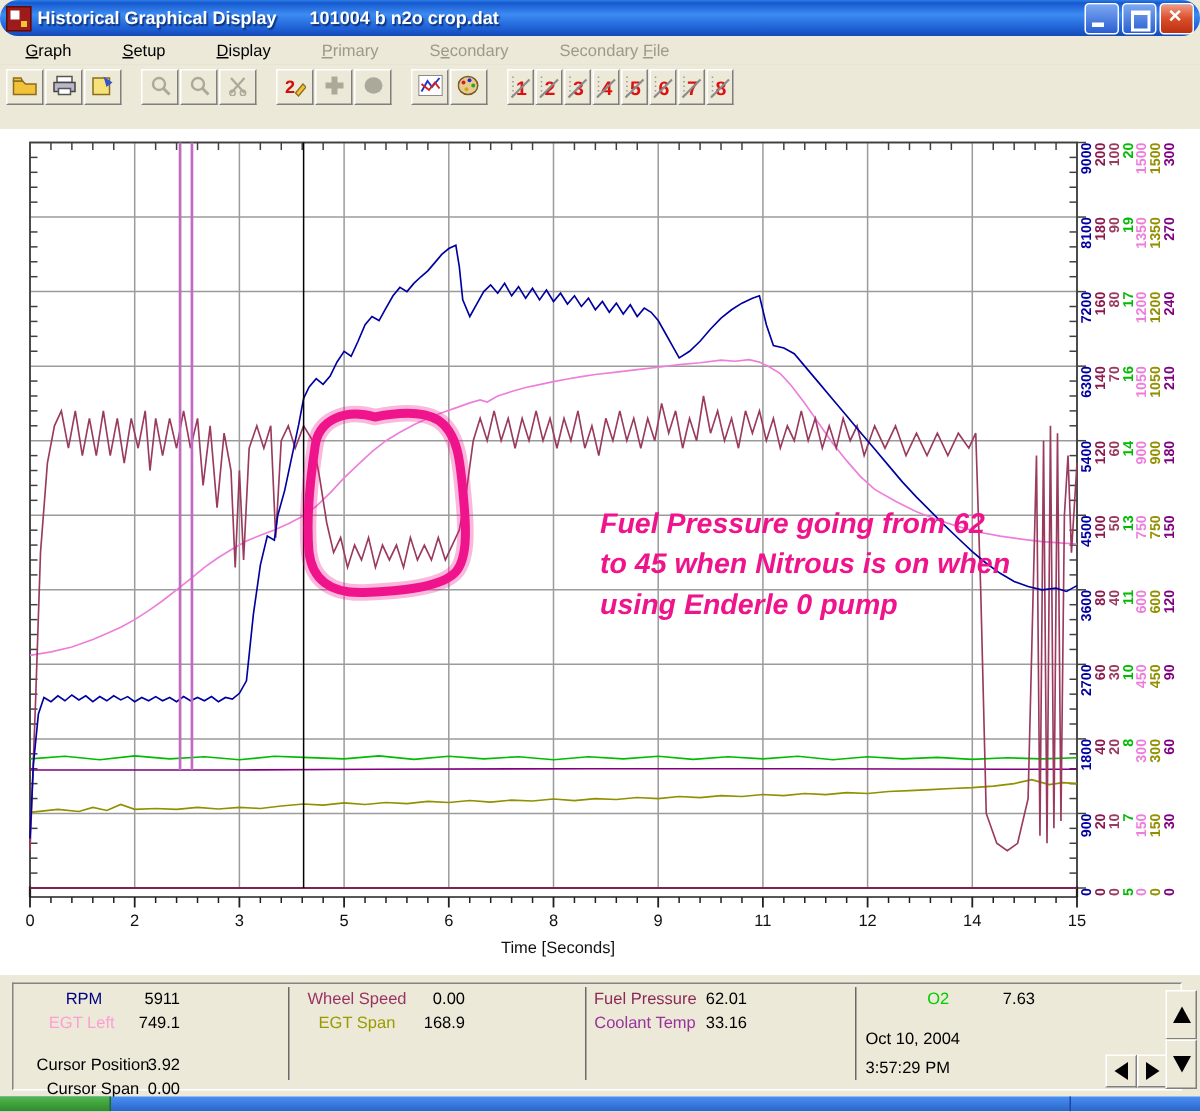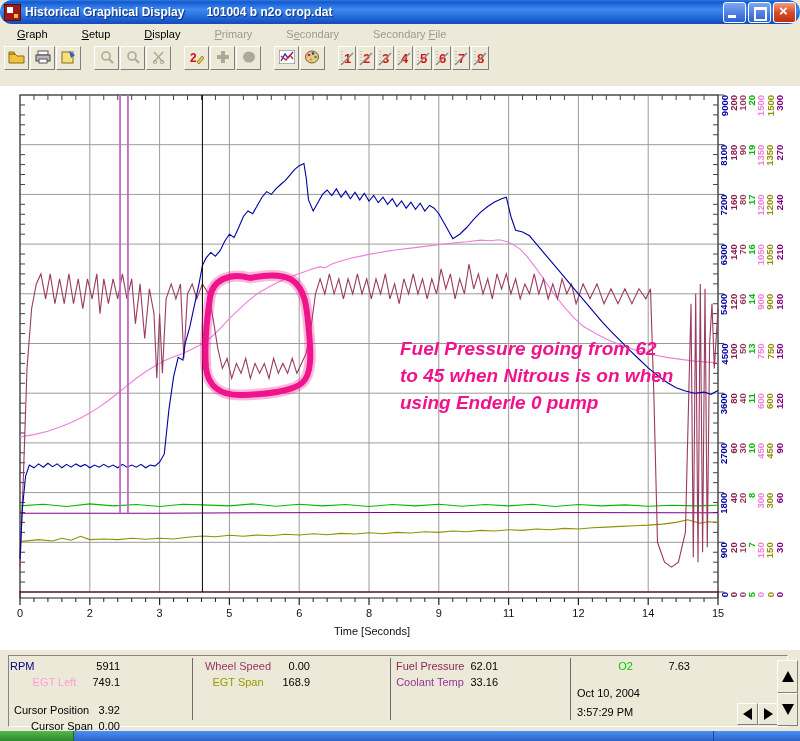--- a/index.html
+++ b/index.html
@@ -531,36 +531,36 @@
         <text x="400" y="323" font-size="19" font-weight="bold" font-style="italic" fill="#F0148C">using Enderle 0 pump</text>
       </svg>
   </div>
 
   <div class="status">
     <div class="sbox"></div>
     <div class="sdiv" style="left:192px"></div>
     <div class="sdiv" style="left:390px"></div>
     <div class="sdiv" style="left:570px"></div>
     <div id="statusfields">
-        <div class="sfield slabel" style="left: 10px; top: 10px; width: 92px; color: rgb(0, 0, 128);">RPM</div>
+        <div class="sfield slabel" style="left: 10px; top: 10px; width: 92px; text-align: center; color: rgb(0, 0, 128);">RPM</div>
         <div class="sfield sval" style="left: 60px; top: 10px; width: 60px;">5911</div>
         <div class="sfield slabel" style="left: 10px; top: 26px; width: 89px; text-align: center; color: rgb(255, 158, 214);">EGT Left</div>
         <div class="sfield sval" style="left: 60px; top: 26px; width: 60px;">749.1</div>
         <div class="sfield slabel" style="left: 203px; top: 10px; width: 70px; text-align: center; color: rgb(153, 51, 102);">Wheel Speed</div>
         <div class="sfield sval" style="left: 248px; top: 10px; width: 62px;">0.00</div>
         <div class="sfield slabel" style="left: 203px; top: 26px; width: 70px; text-align: center; color: rgb(154, 154, 0);">EGT Span</div>
         <div class="sfield sval" style="left: 248px; top: 26px; width: 62px;">168.9</div>
         <div class="sfield slabel" style="left: 396px; top: 10px; width: 68px; text-align: center; color: rgb(139, 42, 85);">Fuel Pressure</div>
         <div class="sfield sval" style="left: 438px; top: 10px; width: 60px;">62.01</div>
         <div class="sfield slabel" style="left: 396px; top: 26px; width: 68px; text-align: center; color: rgb(153, 51, 153);">Coolant Temp</div>
         <div class="sfield sval" style="left: 438px; top: 26px; width: 60px;">33.16</div>
         <div class="sfield slabel" style="left: 598px; top: 10px; width: 55px; text-align: center; color: rgb(0, 204, 0);">O2</div>
         <div class="sfield sval" style="left: 628px; top: 10px; width: 62px;">7.63</div>
       </div>
-    <div class="sfield slabel" style="left:14px;top:54px;width:96px;">Cursor Position</div>
+    <div class="sfield slabel" style="left:14px;top:54px;width:96px;text-align:center">Cursor Position</div>
     <div class="sfield sval" style="left:62px;top:54px;width:58px">3.92</div>
     <div class="sfield slabel" style="left:14px;top:70px;width:96px;text-align:center">Cursor Span</div>
     <div class="sfield sval" style="left:62px;top:70px;width:58px">0.00</div>
     <div class="sfield" style="left:577px;top:37px">Oct 10, 2004</div>
     <div class="sfield" style="left:577px;top:56px">3:57:29 PM</div>
     <div class="hbtns">
       <div class="abtn">
           <span class="tri-l"></span>
         </div>
       <div class="abtn">

